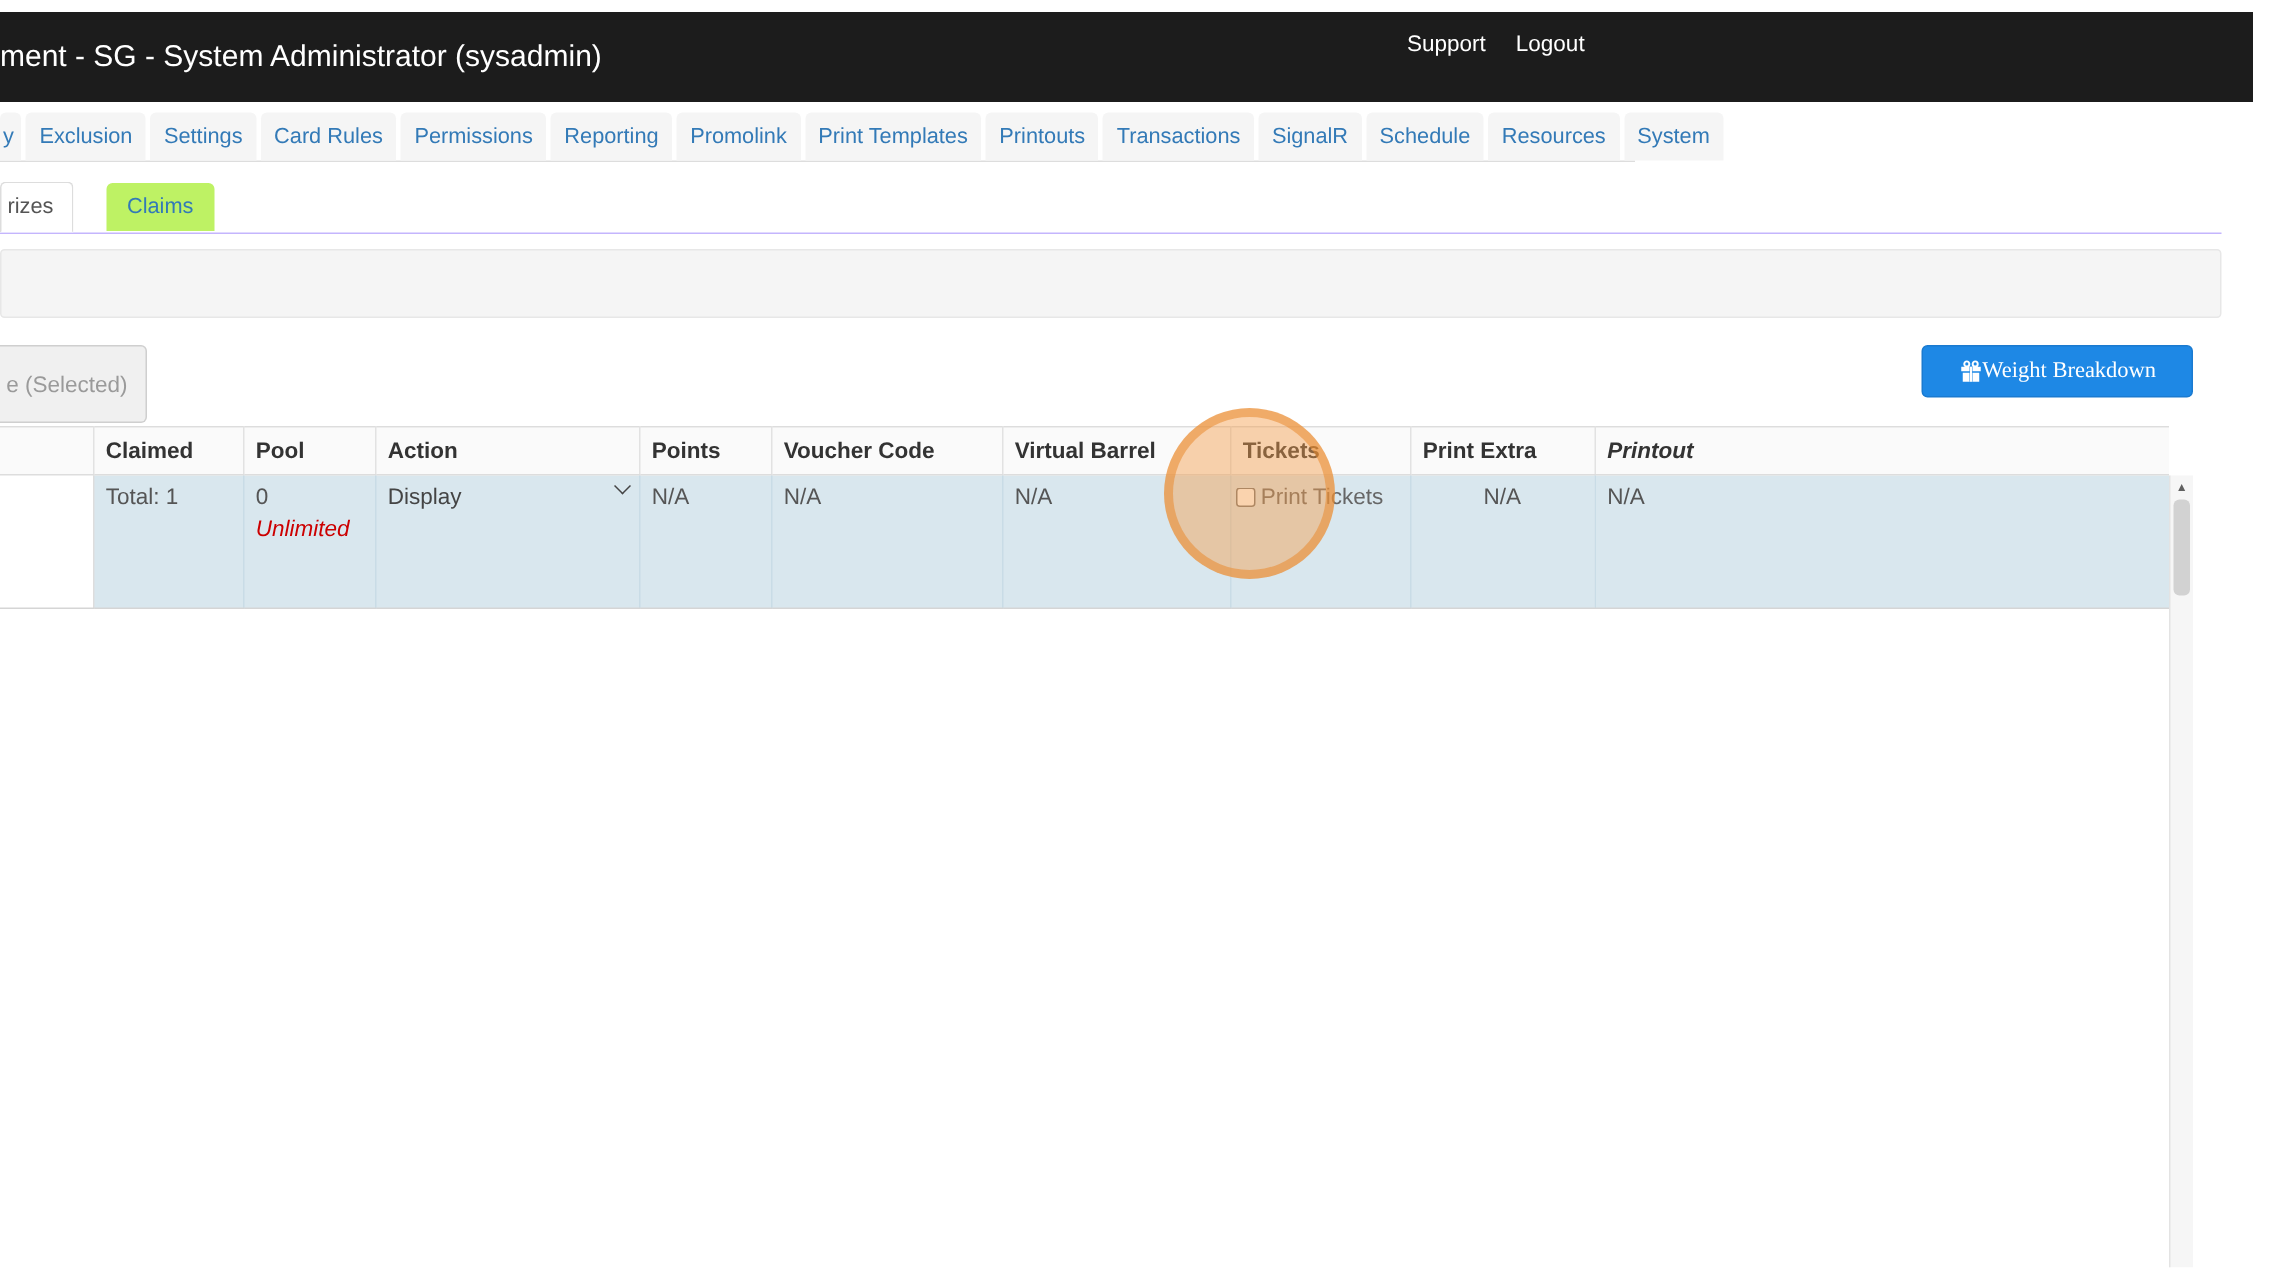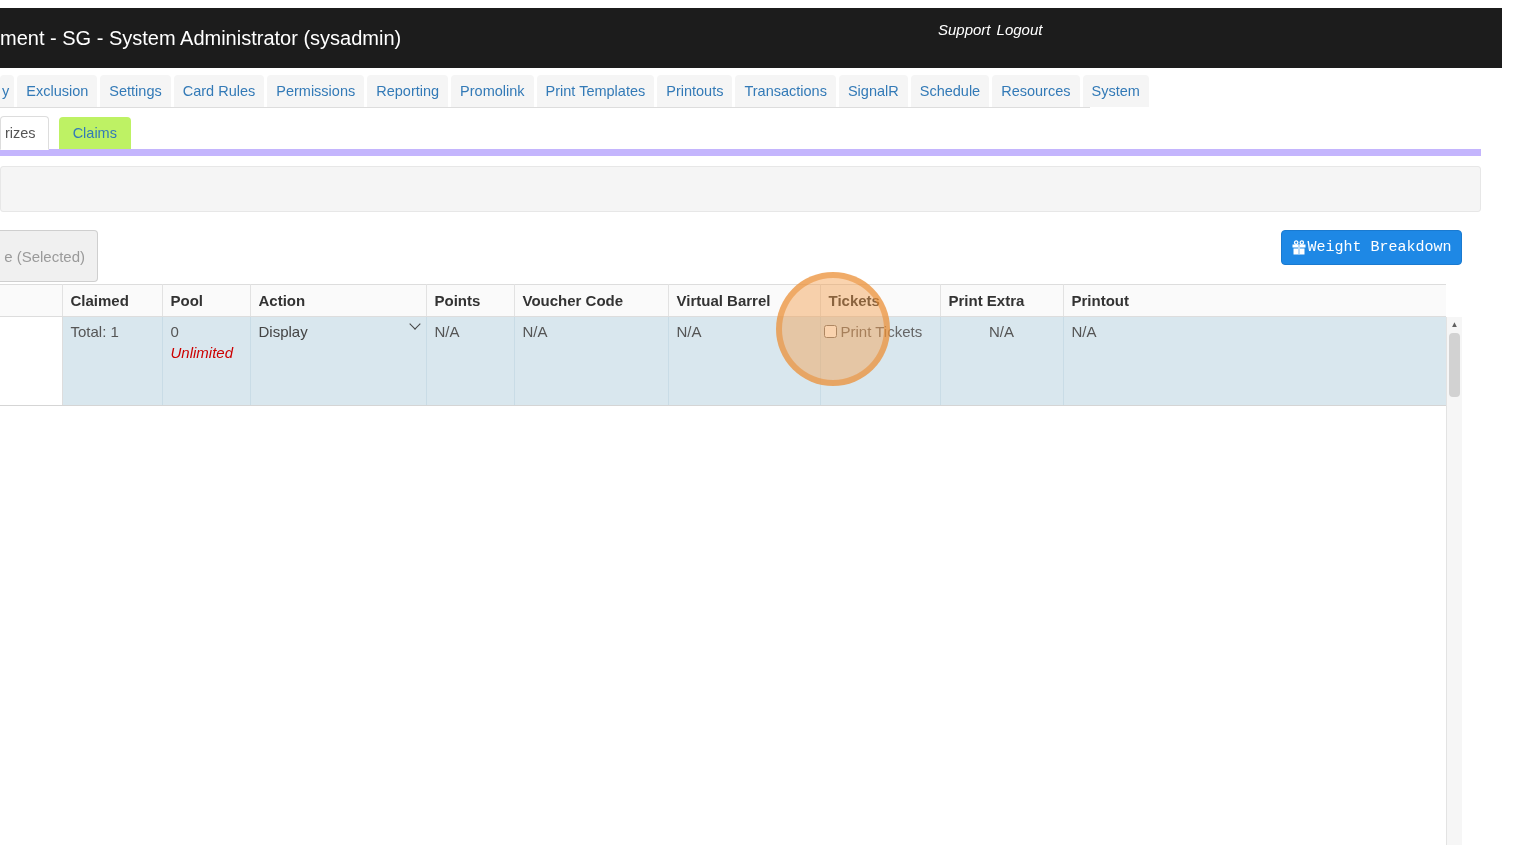--- a/index.html
+++ b/index.html
@@ -16,43 +16,43 @@
   .topbar {
     position: absolute; top: 8px; left: 0; width: 1502px; height: 60px;
     background: #1c1c1c;
   }
   .app-title {
     position: absolute; top: 19px; left: 0;
     color: #ffffff; font-size: 20px; white-space: nowrap;
   }
   .top-links {
     position: absolute; top: 13px; left: 938px;
-    display: flex; gap: 6px; font-style: italic;
+    display: flex; gap: 20px;
   }
   .top-links a { color: #ffffff; font-size: 15px; text-decoration: none; cursor: pointer; }
 
   
   .main-tabs {
     position: absolute; top: 75px; left: 0; width: 1090px;
     display: flex; align-items: flex-end; gap: 3px;
     border-bottom: 1px solid #ddd;
   }
   .main-tabs .tab {
     display: block; padding: 8px 9px;
     background: #f5f5f5; border-radius: 4px 4px 0 0;
     color: #337ab7; font-size: 14.5px; text-decoration: none; cursor: pointer;
     white-space: nowrap;
   }
   .main-tabs .tab.clipped { padding-left: 2px; padding-right: 5px; }
 
   
   .sub-tabs {
     position: absolute; top: 120px; left: 0; width: 1481px; height: 36px;
-    display: flex; align-items: flex-end; gap: 10px;
-    border-bottom: 7px solid #c4b5fd;
+    display: flex; align-items: center; gap: 22px;
+    border-bottom: 1px solid #c4b5fd;
   }
   .sub-tabs .subtab {
     display: block; padding: 8px 14px;
     border-radius: 4px 4px 0 0;
     font-size: 14.5px; text-decoration: none; cursor: pointer; white-space: nowrap;
   }
   .sub-tabs .subtab.inactive { background: #bef264; color: #337ab7; }
   .sub-tabs .subtab.active {
     background: #ffffff; color: #555;
     border: 1px solid #ddd; border-bottom: 1px solid #fff;
@@ -69,37 +69,37 @@
   .btn-selected {
     position: absolute; top: 230px; left: 0; width: 98px; height: 52px;
     background: #f0f0f0; border: 1px solid #cfcfcf; border-left: none;
     border-radius: 0 4px 4px 0;
     color: #9a9a9a; font-size: 15px; font-family: "Liberation Sans", sans-serif;
     text-align: right; padding-right: 12px; cursor: pointer;
   }
   .btn-weight {
     position: absolute; top: 230px; left: 1281px; width: 181px; height: 35px;
     background: #1e88e5; border: 1px solid #1a7ad0; border-radius: 4px;
-    color: #ffffff; font-size: 15px; font-family: Liberation Mono, monospace;
+    color: #ffffff; font-size: 15px; font-family: Liberation Serif, serif;
     display: flex; align-items: center; justify-content: center; gap: 0;
     cursor: pointer;
   }
   .btn-weight .icon { display: inline-flex; line-height: 0; }
 
   
   .grid-wrap { position: absolute; top: 284px; left: 0; width: 1446px; }
   table.grid { width: 1446px; border-collapse: collapse; table-layout: fixed; }
   table.grid th {
     background: #fafafa;
     border-top: 1px solid #ddd; border-bottom: 1px solid #ddd;
     border-right: 1px solid #e2e2e2;
     font-size: 15px; font-weight: bold; color: #333;
     text-align: left; padding: 7px 8px; height: 17px; white-space: nowrap;
   }
-  table.grid th:last-child { border-right: none; }
+  table.grid th:last-child { border-right: none; font-style: italic; }
   table.grid td {
     background: #d9e7ee;
     border-bottom: 1px solid #d5d5d5;
     border-right: 1px solid #c9dce6;
     vertical-align: top; padding: 6px 8px; height: 89px;
     font-size: 15px; color: #555; white-space: nowrap;
   }
   table.grid td:last-child { border-right: none; }
   table.grid td.col0 { background: #ffffff; border-right: 1px solid #ddd; }
   table.grid td.center { text-align: center; }

